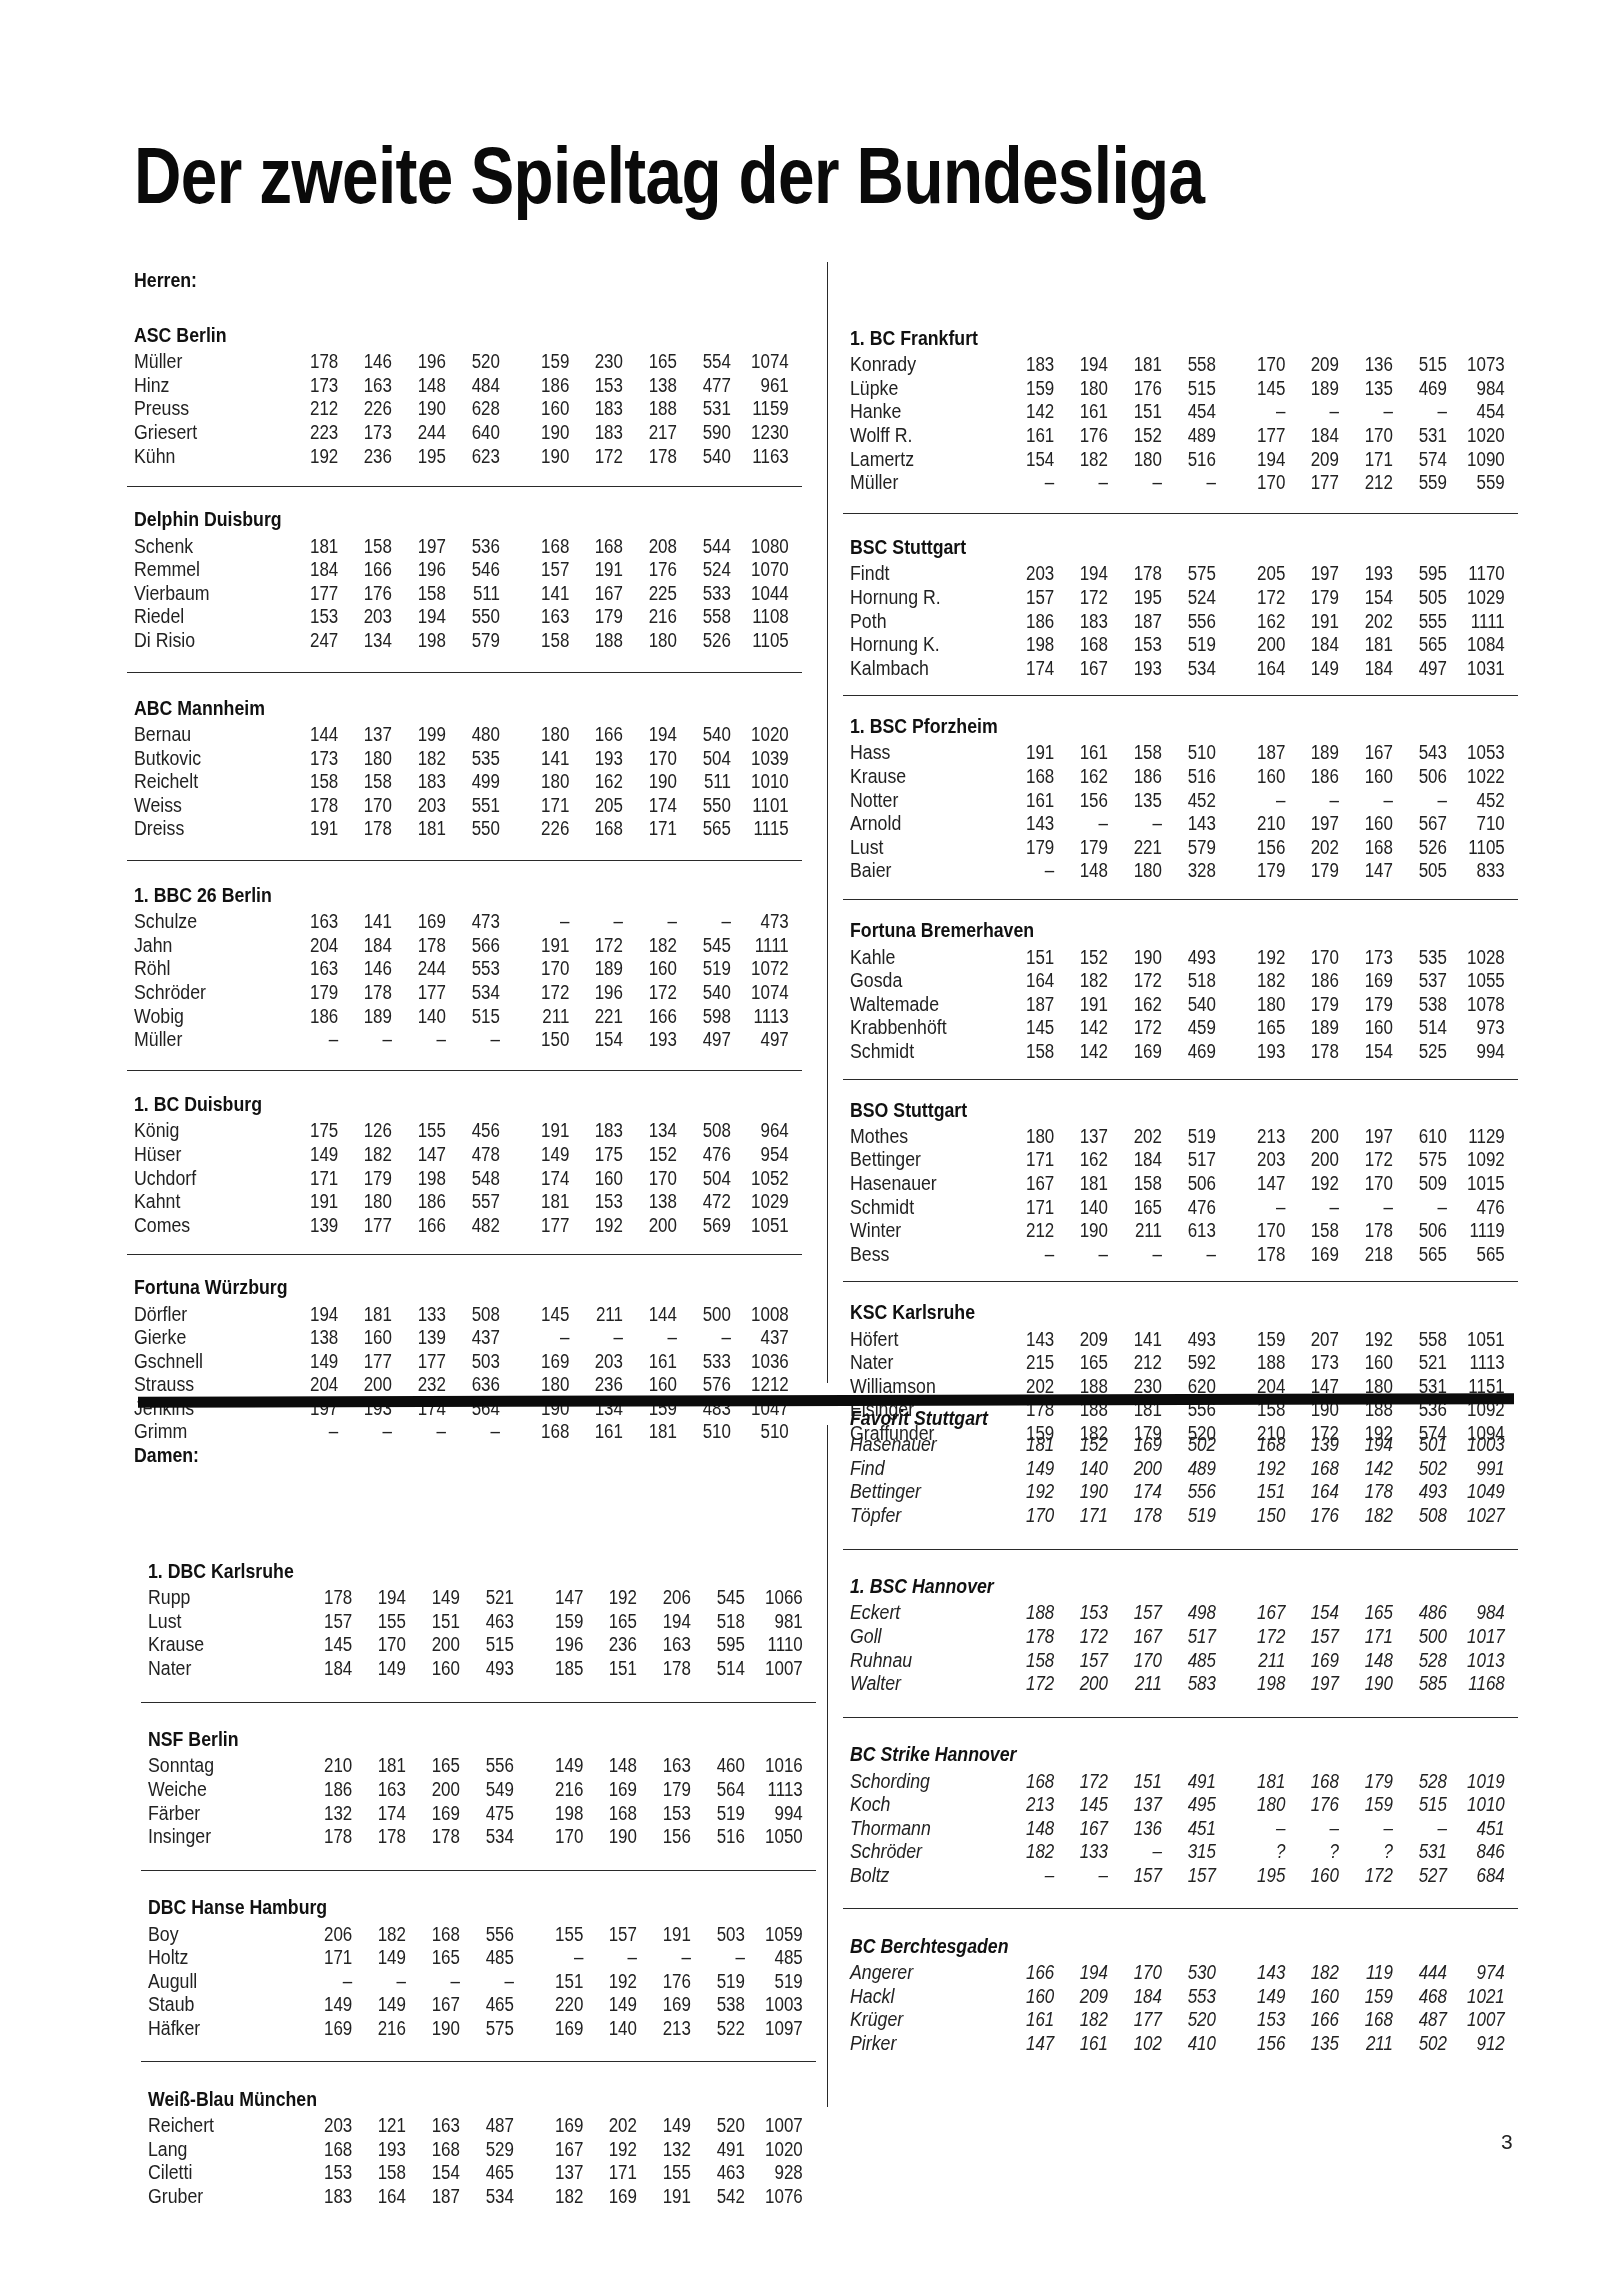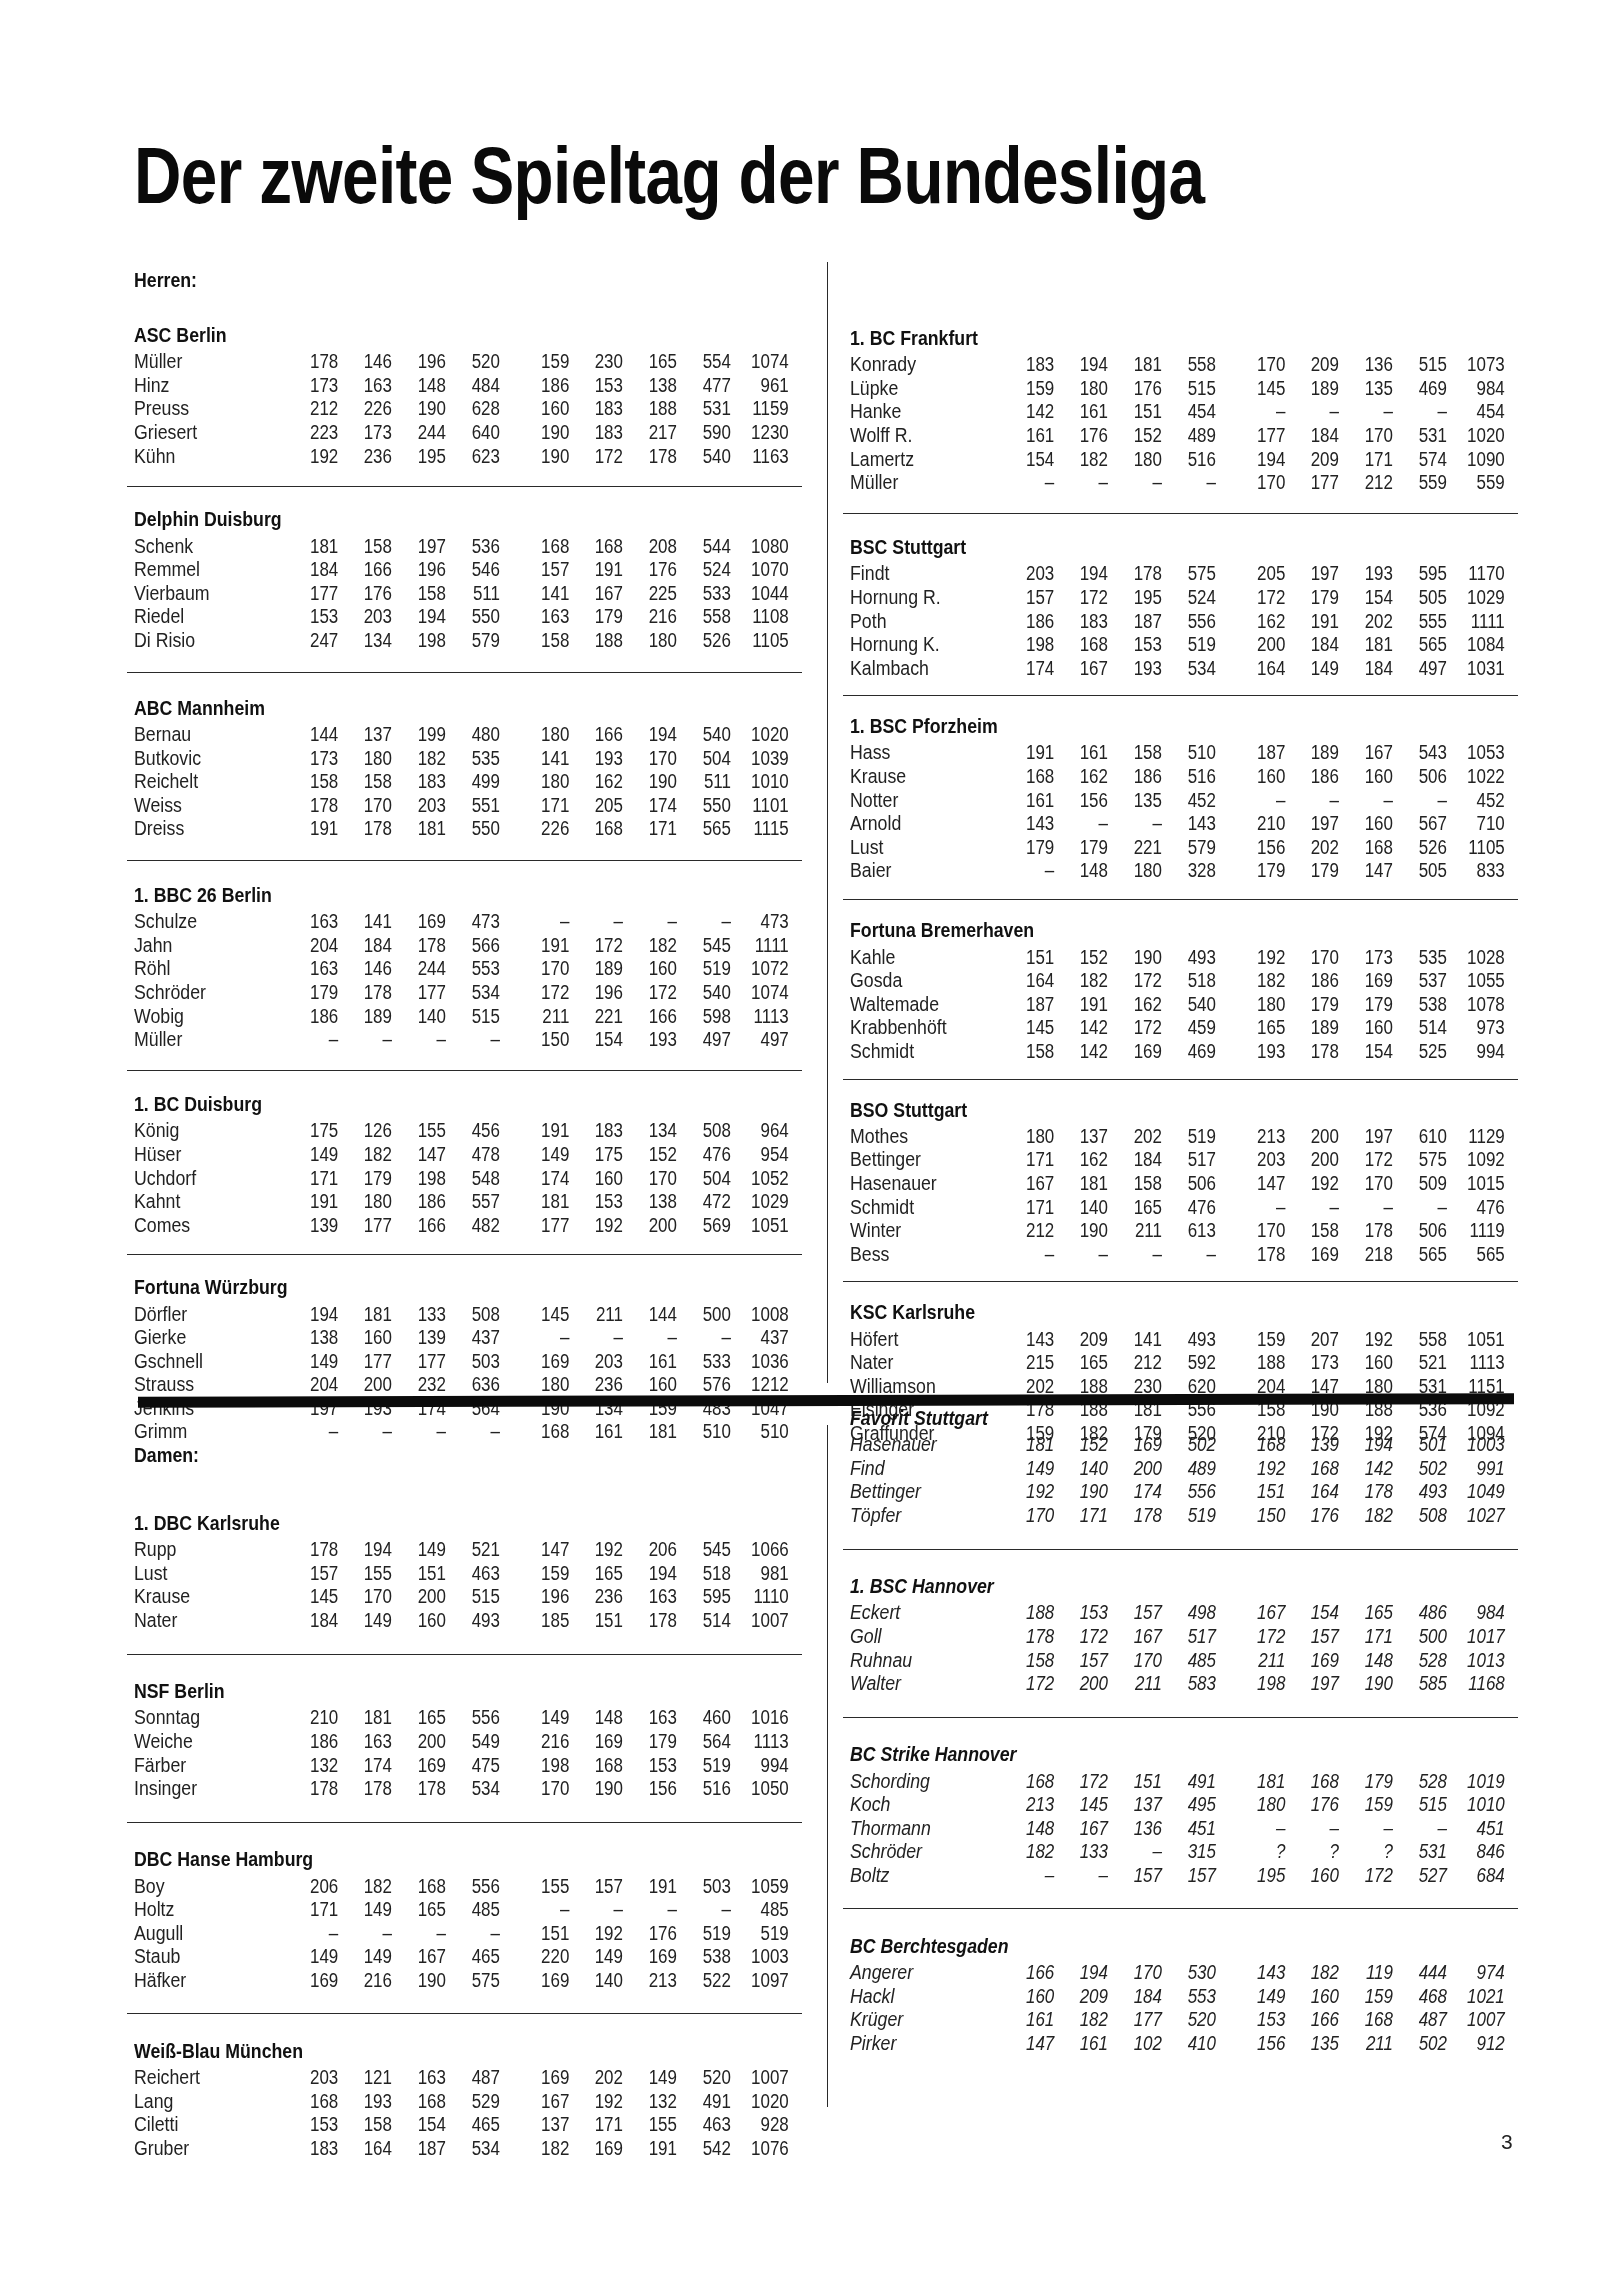--- a/index.html
+++ b/index.html
@@ -885,21 +885,21 @@
         </div>
       </div>
     </div>
 </div>
 
 <div class="thick-bar"></div>
 
 <div>
   <div class="section-heading" style="top:1444px;">Damen:</div>
   <div class="vline" style="top:1425px;height:682px;"></div>
-  <div class="col left" style="top:1512px;">
+  <div class="col left" style="top:1560px;margin-left:14px;">
       <div class="team">
         <div class="team-name">1. DBC Karlsruhe</div>
         <div class="row">
           <span class="name">Rupp</span>
           <span class="num c0">178</span>
           <span class="num c1">194</span>
           <span class="num c2">149</span>
           <span class="num c3">521</span>
           <span class="num c4">147</span>
           <span class="num c5">192</span>

